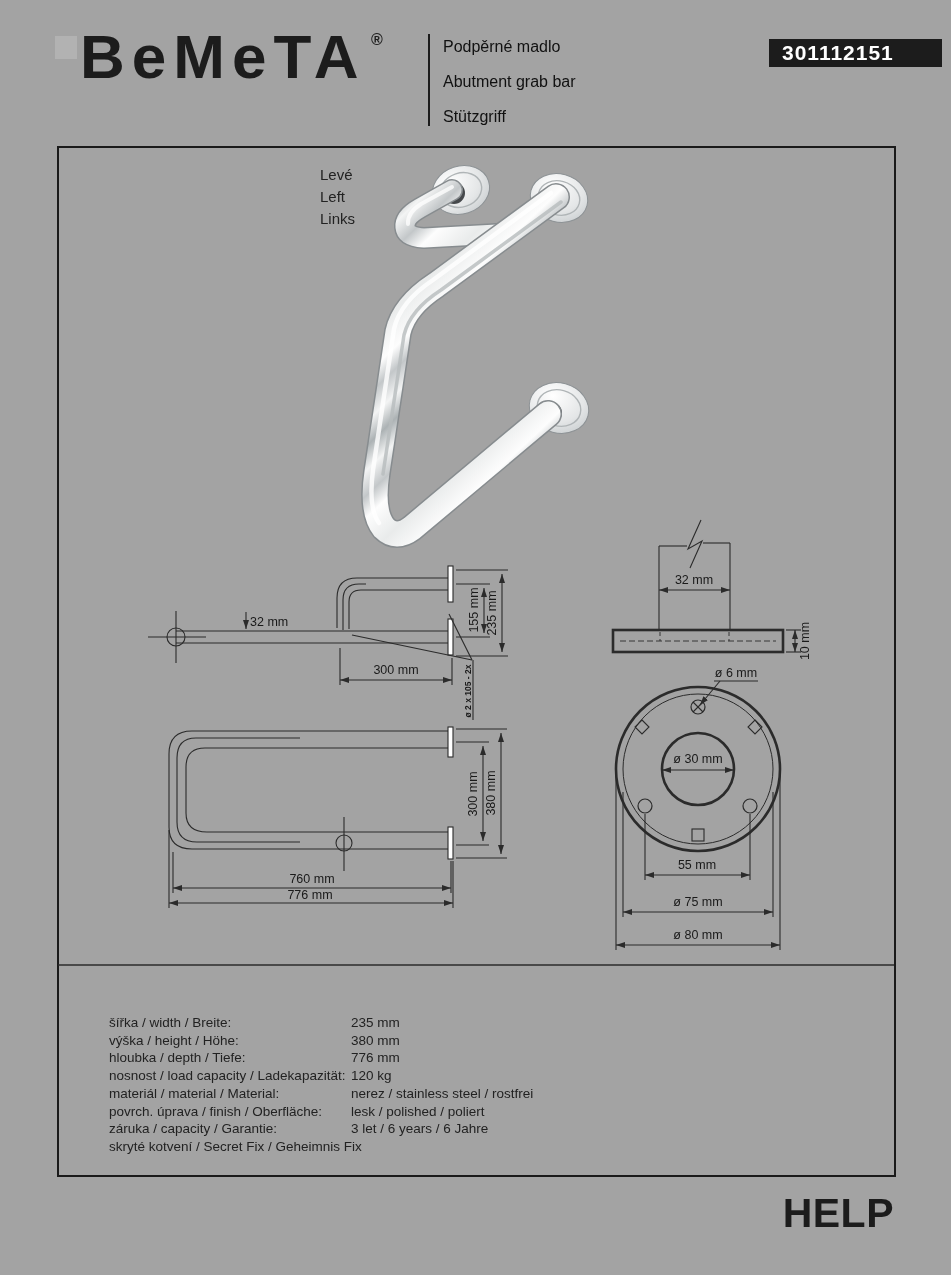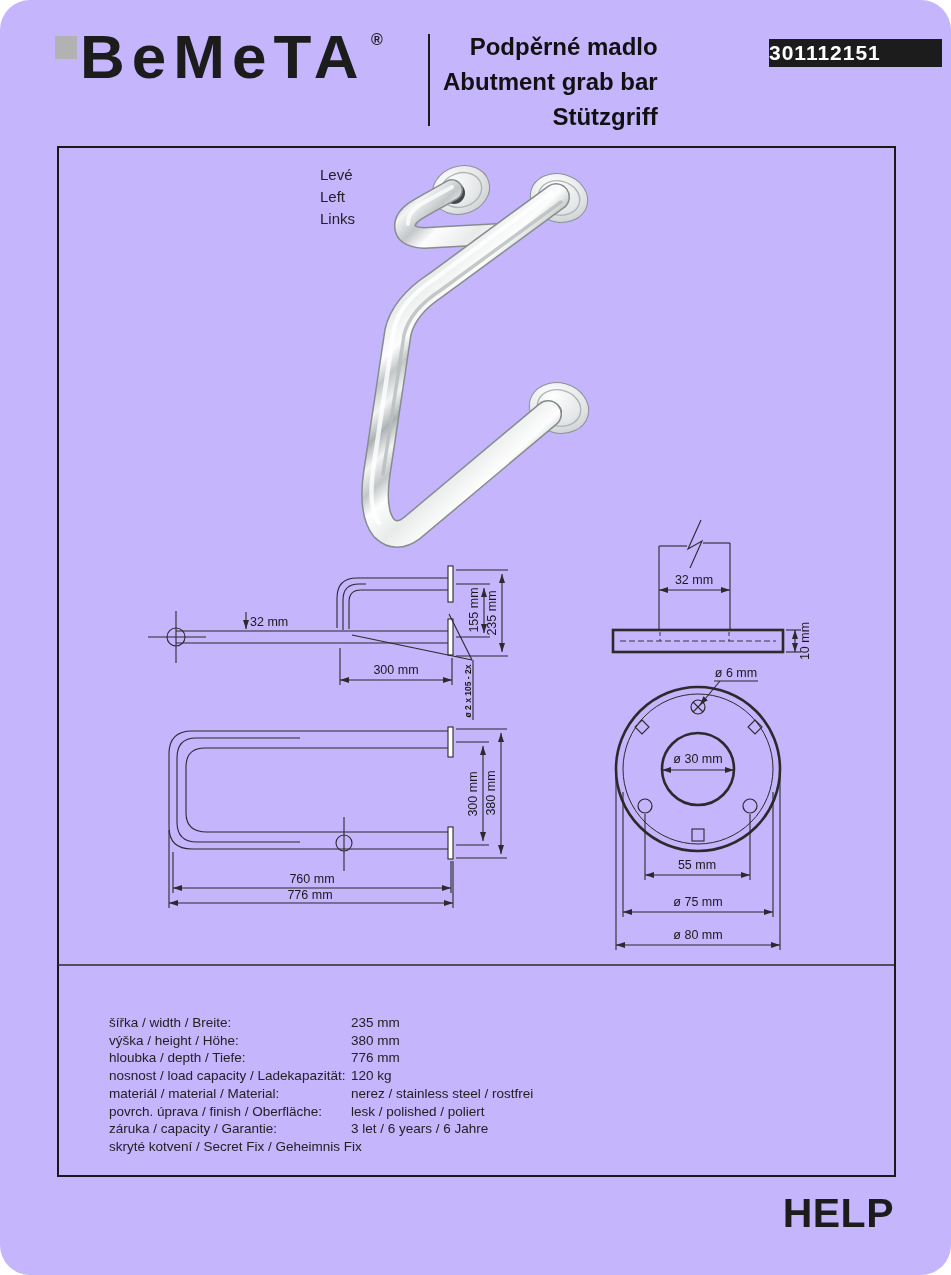--- a/index.html
+++ b/index.html
@@ -1,26 +1,26 @@
 <!DOCTYPE html>
 <html><head>
 <meta charset="utf-8">
 <style>
   html,body{margin:0;padding:0;background:#ffffff;}
-  .page{position:relative;width:951px;height:1275px;background:#c4b5fd;overflow:hidden;
-        font-family:"Liberation Sans",sans-serif;color:#1a1a1a;border-radius:30px;}
+  .page{position:relative;width:951px;height:1275px;background:#a3a3a3;overflow:hidden;
+        font-family:"Liberation Sans",sans-serif;color:#1a1a1a;}
   .abs{position:absolute;}
   
   .logo-square{left:55px;top:36px;width:22px;height:23px;background:#b2b2b2;}
   .brand{left:80px;top:26px;font-size:62px;font-weight:700;letter-spacing:7px;line-height:1;color:#1c1c1c;}
   .reg{left:371px;top:31px;font-size:16px;font-weight:700;color:#1c1c1c;}
   .hdr-divider{left:428px;top:34px;width:2px;height:92px;background:#1c1c1c;}
-  .titles{left:443px;top:29px;font-size:24px;font-weight:700;line-height:35px;color:#111;text-align:right;}
+  .titles{left:443px;top:29px;font-size:16px;font-weight:400;line-height:35px;color:#111;}
   .code-box{left:769px;top:39px;width:173px;height:28px;background:#1c1c1c;display:flex;align-items:center;}
-  .code-box span{color:#ffffff;font-weight:700;font-size:21px;letter-spacing:1px;}
+  .code-box span{color:#ffffff;font-weight:700;font-size:21px;letter-spacing:1px;padding-left:13px;}
   
   .frame{left:57px;top:146px;width:839px;height:1031px;border:2px solid #1a1a1a;box-sizing:border-box;}
   .orient{left:320px;top:164px;font-size:15px;line-height:22px;color:#222;}
   .main-svg{left:57px;top:146px;}
   
   .param-title{left:81px;top:981px;font-size:17px;font-weight:700;color:#111;}
   .params{left:81px;top:1014px;font-size:13.5px;line-height:17.7px;color:#222;}
   .prow{white-space:nowrap;}
   .plabel{display:inline-block;width:242px;margin-left:28px;}
   

